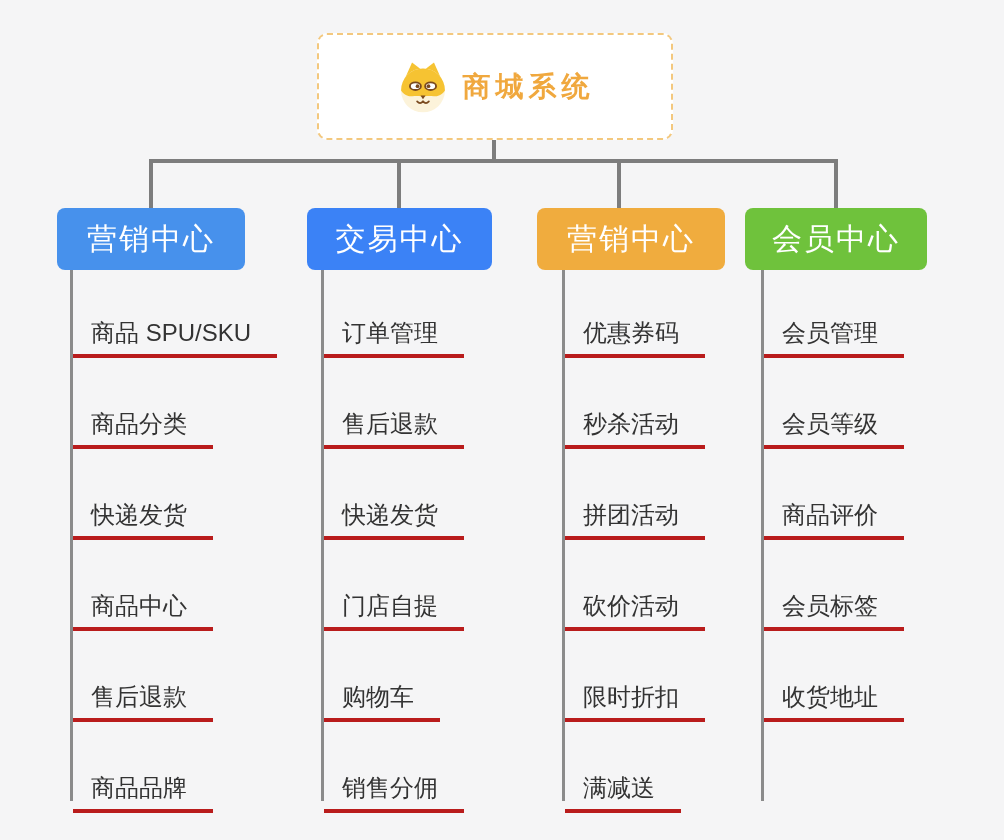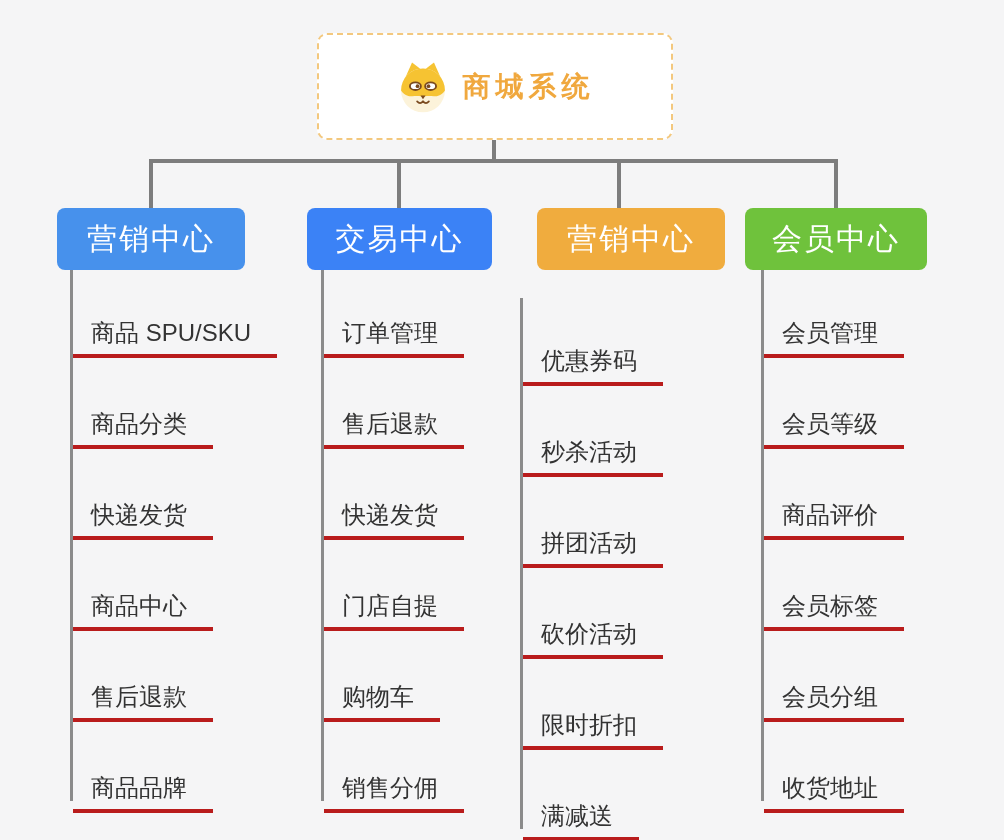--- a/index.html
+++ b/index.html
@@ -70,21 +70,21 @@
   .column {
     position: absolute;
     top: 270px;
     height: 531px;
     width: 240px;
     border-left: 3px solid #8b8b8b;
     box-sizing: content-box;
   }
   .col-1 { left: 70px; }
   .col-2 { left: 321px; }
-  .col-3 { left: 520px; margin-top: 28px; }
+  .col-3 { left: 562px; }
   .col-4 { left: 761px; }
 
   .topic {
     display: table;
     margin-top: 51px;
     padding: 0 26px 6px 18px;
     border-bottom: 4px solid #b91c1c;
     font-size: 24px;
     line-height: 30px;
     color: #333333;
@@ -159,17 +159,16 @@
     <div class="topic">砍价活动</div>
     <div class="topic">限时折扣</div>
     <div class="topic">满减送</div>
   </div>
 
   <div class="column col-4">
     <div class="topic">会员管理</div>
     <div class="topic">会员等级</div>
     <div class="topic">商品评价</div>
     <div class="topic">会员标签</div>
-    <div class="topic">会员分组</div>
     <div class="topic">收货地址</div>
   </div>
 
 </div>
 
 </body></html>

